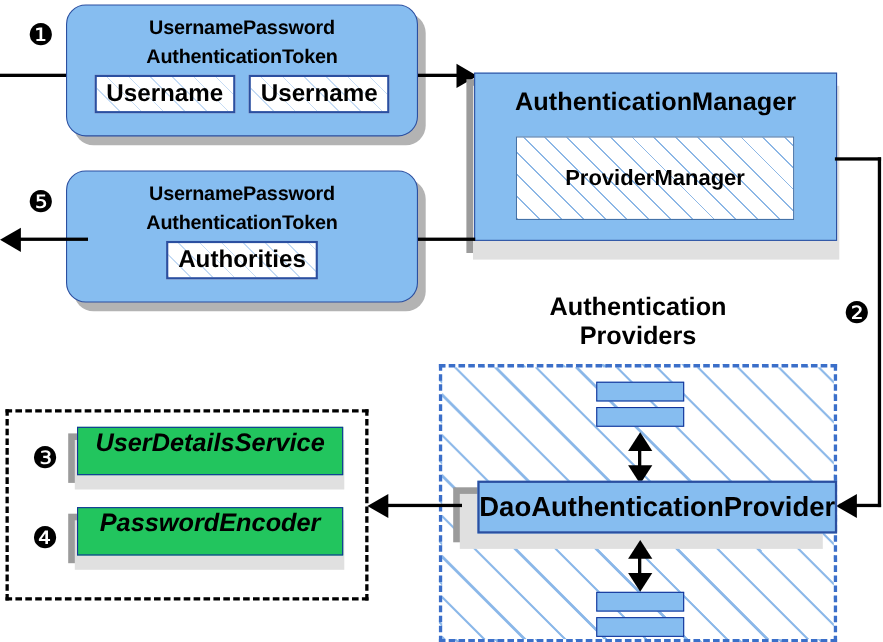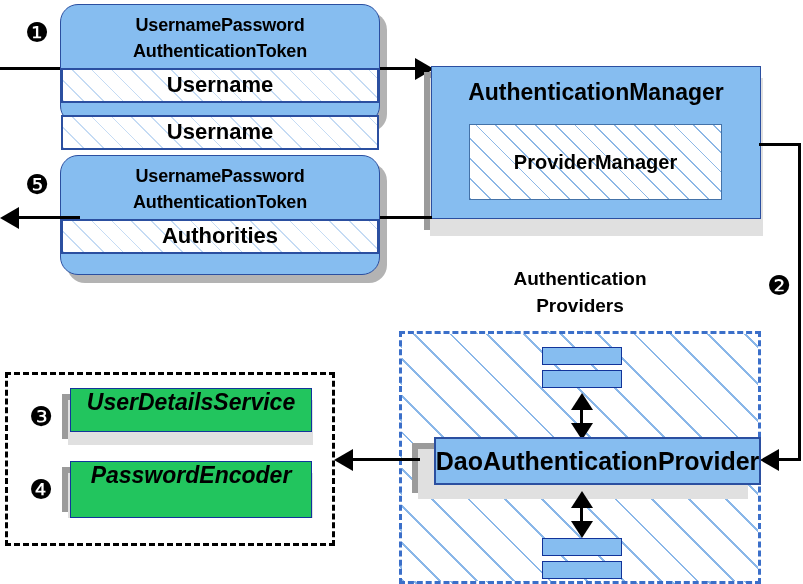--- a/index.html
+++ b/index.html
@@ -49,21 +49,20 @@
     line-height: 26px;
     letter-spacing: -0.2px;
     padding-top: 7px;
     white-space: pre-line;
   }
   .token-fields {
     display: flex;
     justify-content: center;
     gap: 12px;
     margin-top: 4px;
-    flex-direction: column;
   }
   .field-box {
     background: #ffffff;
     border: 2px solid #2b4fa0;
     box-sizing: border-box;
     font-weight: bold;
     font-size: 22px;
     color: #000;
     text-align: center;
     padding: 2px 9px 3px 9px;
@@ -167,21 +166,21 @@
         rgba(125,175,230,0.9) 2px,
         rgba(255,255,255,0) 2px,
         rgba(255,255,255,0) 26px);
   }
 
   
   .group-label {
     position: absolute;
     text-align: center;
     font-weight: bold;
-    font-size: 19px;
+    font-size: 23px;
     color: #000;
     line-height: 27px;
     white-space: pre-line;
   }
 
   
   .bullet {
     position: absolute;
     width: 26px;
     height: 26px;
@@ -290,21 +289,21 @@
 
   <div class="shadow-dark" style="left:62px; top:394px; width:245px; height:45px;"></div>
   <div class="shadow-light" style="left:68px; top:400px; width:245px; height:45px;"></div>
   <div class="svc-box" style="left:70px; top:388px; width:242px; height:44px;">
     <span>UserDetailsService</span>
   </div>
   <div class="bullet" style="left:28px; top:404px;">❸</div>
 
   <div class="shadow-dark" style="left:62px; top:467px; width:245px; height:45px;"></div>
   <div class="shadow-light" style="left:68px; top:473px; width:245px; height:45px;"></div>
-  <div class="svc-box" style="left:70px; top:461px; width:242px; height:57px;">
+  <div class="svc-box" style="left:70px; top:461px; width:242px; height:44px;">
     <span>PasswordEncoder</span>
   </div>
   <div class="bullet" style="left:28px; top:477px;">❹</div>
 
   <div class="hline" style="left:352px; top:458px; width:68px;"></div>
   <div class="arrow-l" style="left:334px; top:449px;"></div>
 
 </div>
 
 </body></html>

